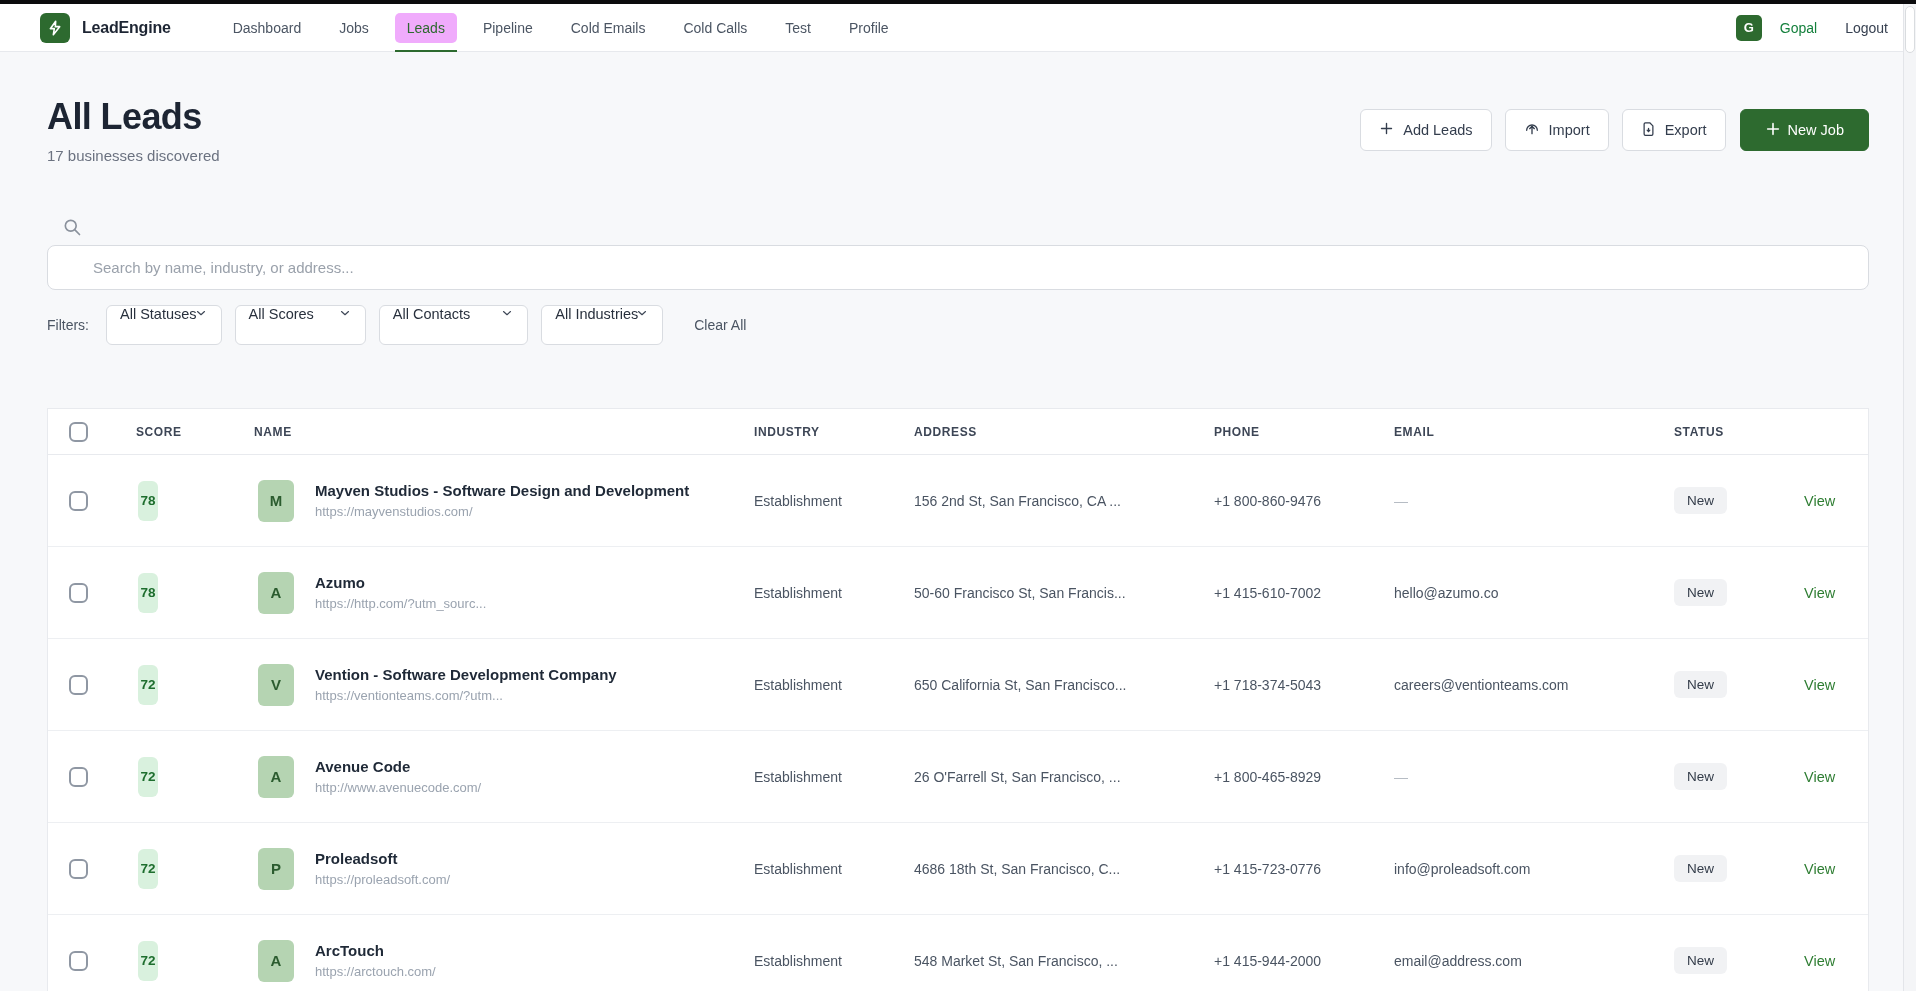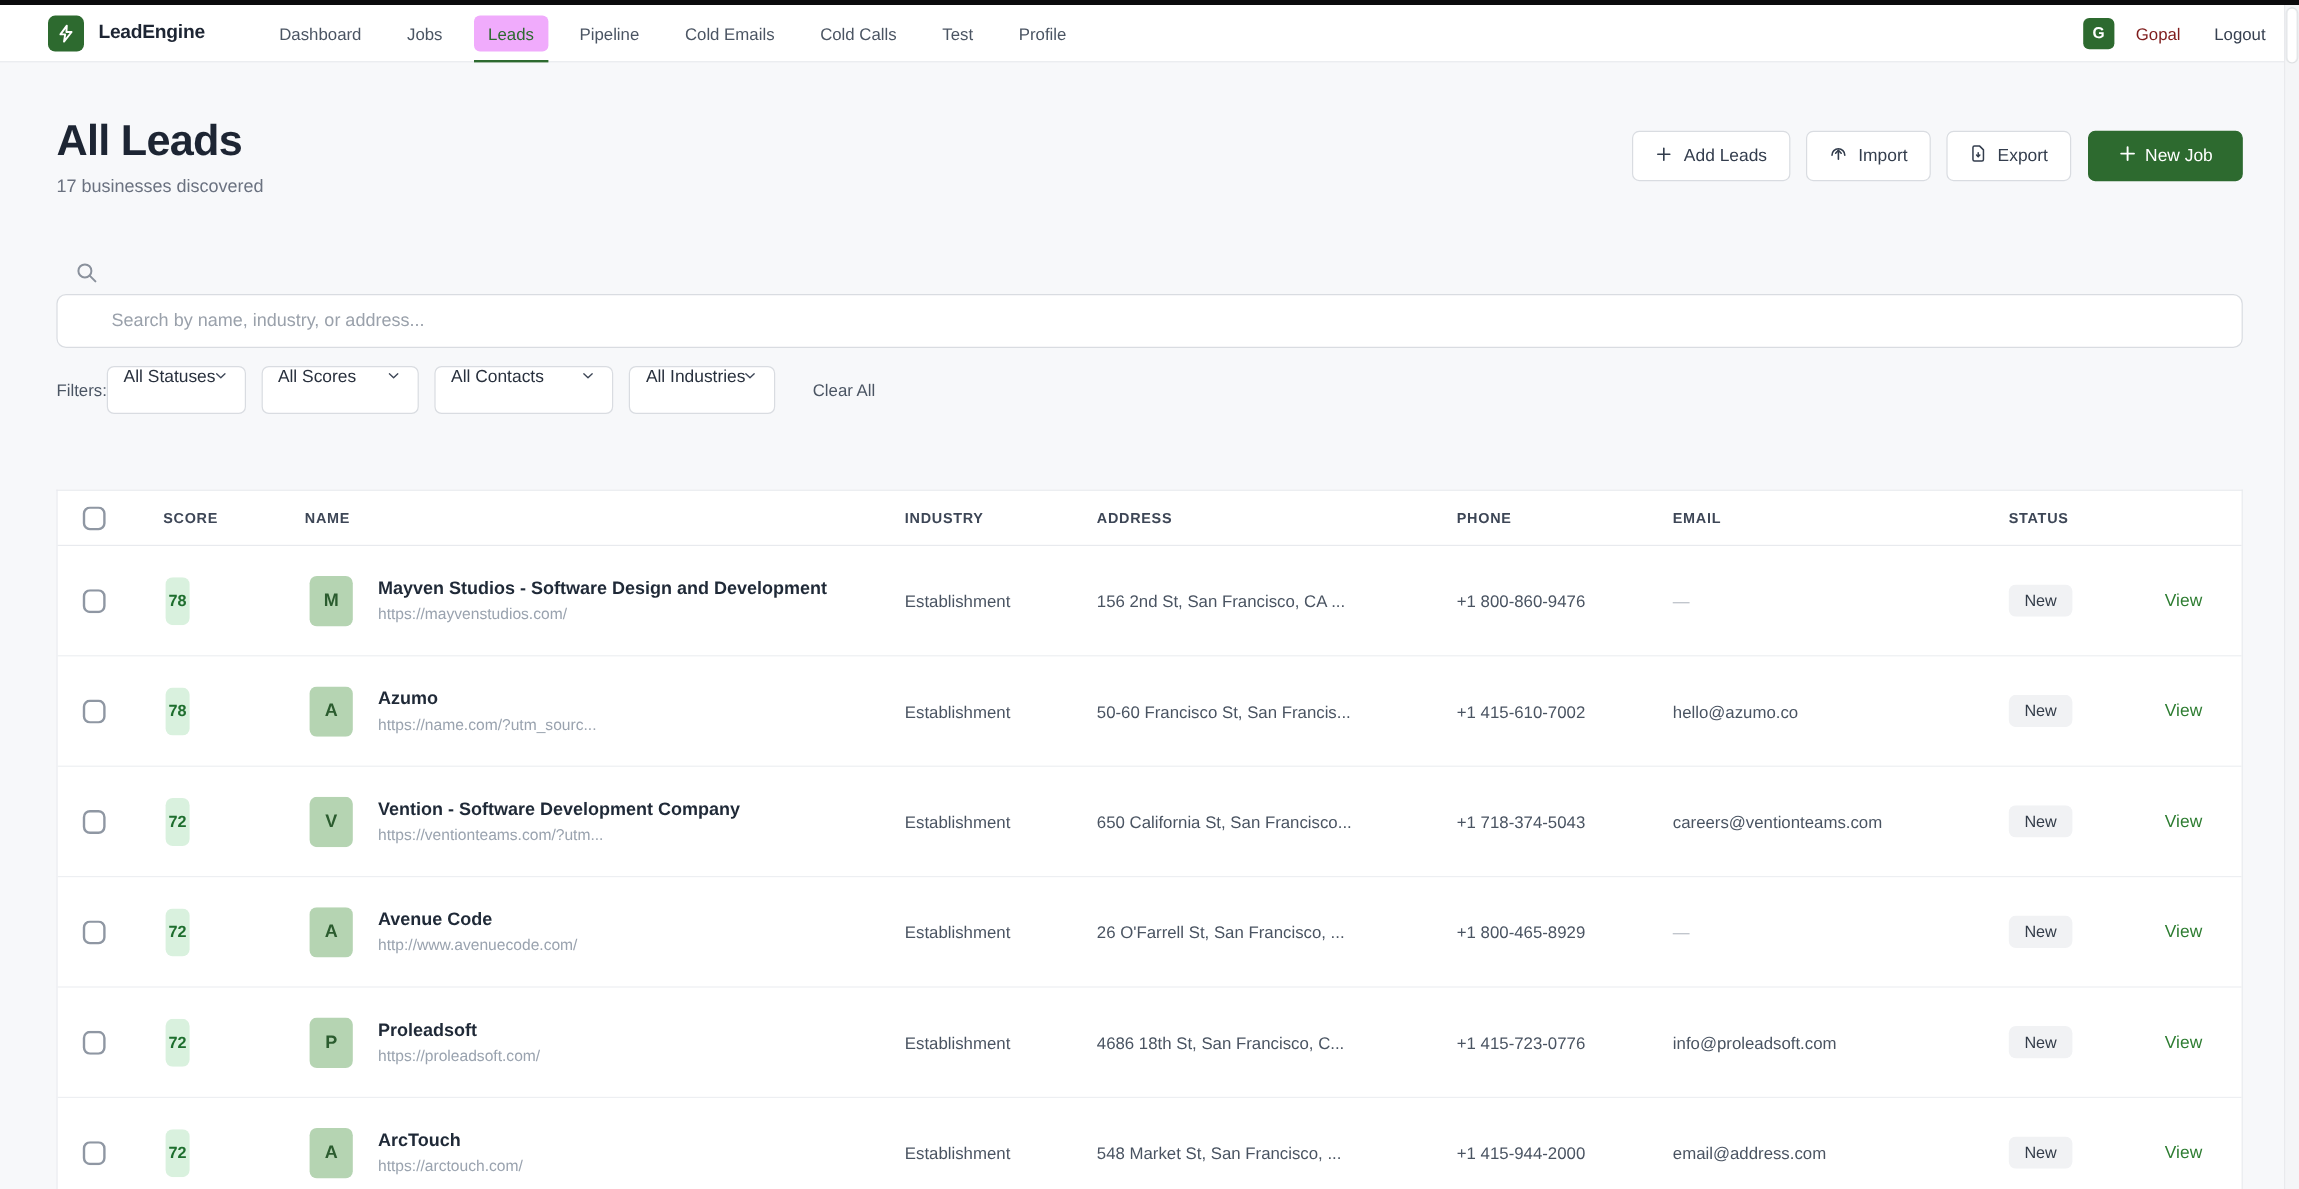--- a/index.html
+++ b/index.html
@@ -16,21 +16,21 @@
   .brand-name { font-size:16px; font-weight:700; color:#1d2533; letter-spacing:-0.2px; }
   .nav-links { display:flex; align-items:center; margin-left:50px; height:48px; }
   .nav-link { position:relative; height:48px; display:flex; align-items:center; margin-right:14px;
     font-size:14px; color:#4b5563; cursor:pointer; }
   .nav-link .pill { padding:7px 12px; border-radius:5px; }
   .nav-link.active .pill { background:#f0abfc; color:#2d6a2f; font-weight:500; }
   .nav-link.active::after { content:""; position:absolute; left:0; right:0; bottom:0; height:2px; background:#2d6a2f; }
   .nav-right { margin-left:auto; display:flex; align-items:center; gap:18px; }
   .user-avatar { width:26px; height:26px; border-radius:5px; background:#2d6a2f; color:#fff;
     font-size:13px; font-weight:700; display:flex; align-items:center; justify-content:center; }
-  .user-name { font-size:14px; color:#7f1d1d; }
+  .user-name { font-size:14px; color:#15803d; }
   .logout { font-size:14px; color:#374151; cursor:pointer; margin-left:10px; }
 
   
   .container { padding:0 47px; }
   .page-head { margin-top:44px; display:flex; align-items:center; justify-content:space-between; }
   .page-title { font-size:36px; font-weight:700; letter-spacing:-0.6px; color:#1d2533; }
   .page-sub { margin-top:9px; font-size:15px; color:#6b7280; }
   .head-actions { display:flex; align-items:center; gap:13px; }
   .btn { height:42px; display:flex; align-items:center; gap:9px; padding:0 18px; background:#fff;
     border:1px solid #d9dce1; border-radius:6px; font-size:14.5px; color:#333d4d; cursor:pointer; }
@@ -38,21 +38,21 @@
   .btn-primary { background:#2d6a2f; border-color:#2d6a2f; color:#fff; font-weight:400; padding:0 24px; gap:7px; margin-left:1px; }
 
   
   .search-wrap { position:relative; margin-top:41px; }
   .search-input { width:100%; height:45px; border:1px solid #d9dce1; border-radius:8px; background:#fff;
     padding:0 16px 0 45px; font-size:15px; color:#1d2533; outline:none; font-family:"Liberation Sans", sans-serif;margin-top:40px; }
   .search-input::placeholder { color:#9aa1ab; }
   .search-icon { position:absolute; left:15px; top:12px; }
 
   .filters { margin-top:15px; display:flex; align-items:center; }
-  .filters-label { font-size:14px; color:#4b5563; }
+  .filters-label { font-size:14px; color:#4b5563; margin-right:17px; }
   .dropdown { height:40px; background:#fff; border:1px solid #d9dce1; border-radius:6px;
     display:flex; padding:0 13px; font-size:14.5px; color:#28303d; cursor:pointer; margin-right:13px; }
   .dropdown .chev { margin-left:7px; display:flex; }
   .dropdown:nth-of-type(1) .chev, .dropdown:nth-of-type(4) .chev { margin-left:-3px; }
   .dropdown:nth-of-type(2) .chev { margin-left:24px; }
   .dropdown:nth-of-type(3) .chev { margin-left:30px; }
   .clear-all { font-size:14px; color:#4b5563; margin-left:18px; cursor:pointer; }
 
   
   .table-card { margin-top:63px; background:#fff; border:1px solid #e8eaee; border-bottom:none; }
@@ -253,21 +253,21 @@
     <div class="cell c-select">
             <div class="checkbox"></div>
           </div>
     <div class="cell c-score">
             <span class="score-badge">78</span>
           </div>
     <div class="cell c-name">
       <div class="avatar">A</div>
       <div>
         <div class="company-name">Azumo</div>
-        <div class="company-url">https://name.com/?utm_sourc...</div>
+        <div class="company-url">https://http.com/?utm_sourc...</div>
       </div>
     </div>
     <div class="cell c-industry">Establishment</div>
     <div class="cell c-address">50-60 Francisco St, San Francis...</div>
     <div class="cell c-phone">+1 415-610-7002</div>
     <div class="cell c-email">hello@azumo.co</div>
     <div class="cell c-status"><span class="status-badge">New</span></div>
     <div class="cell c-action"><a class="view-link">View</a></div>
   </div>
         <div class="trow">

